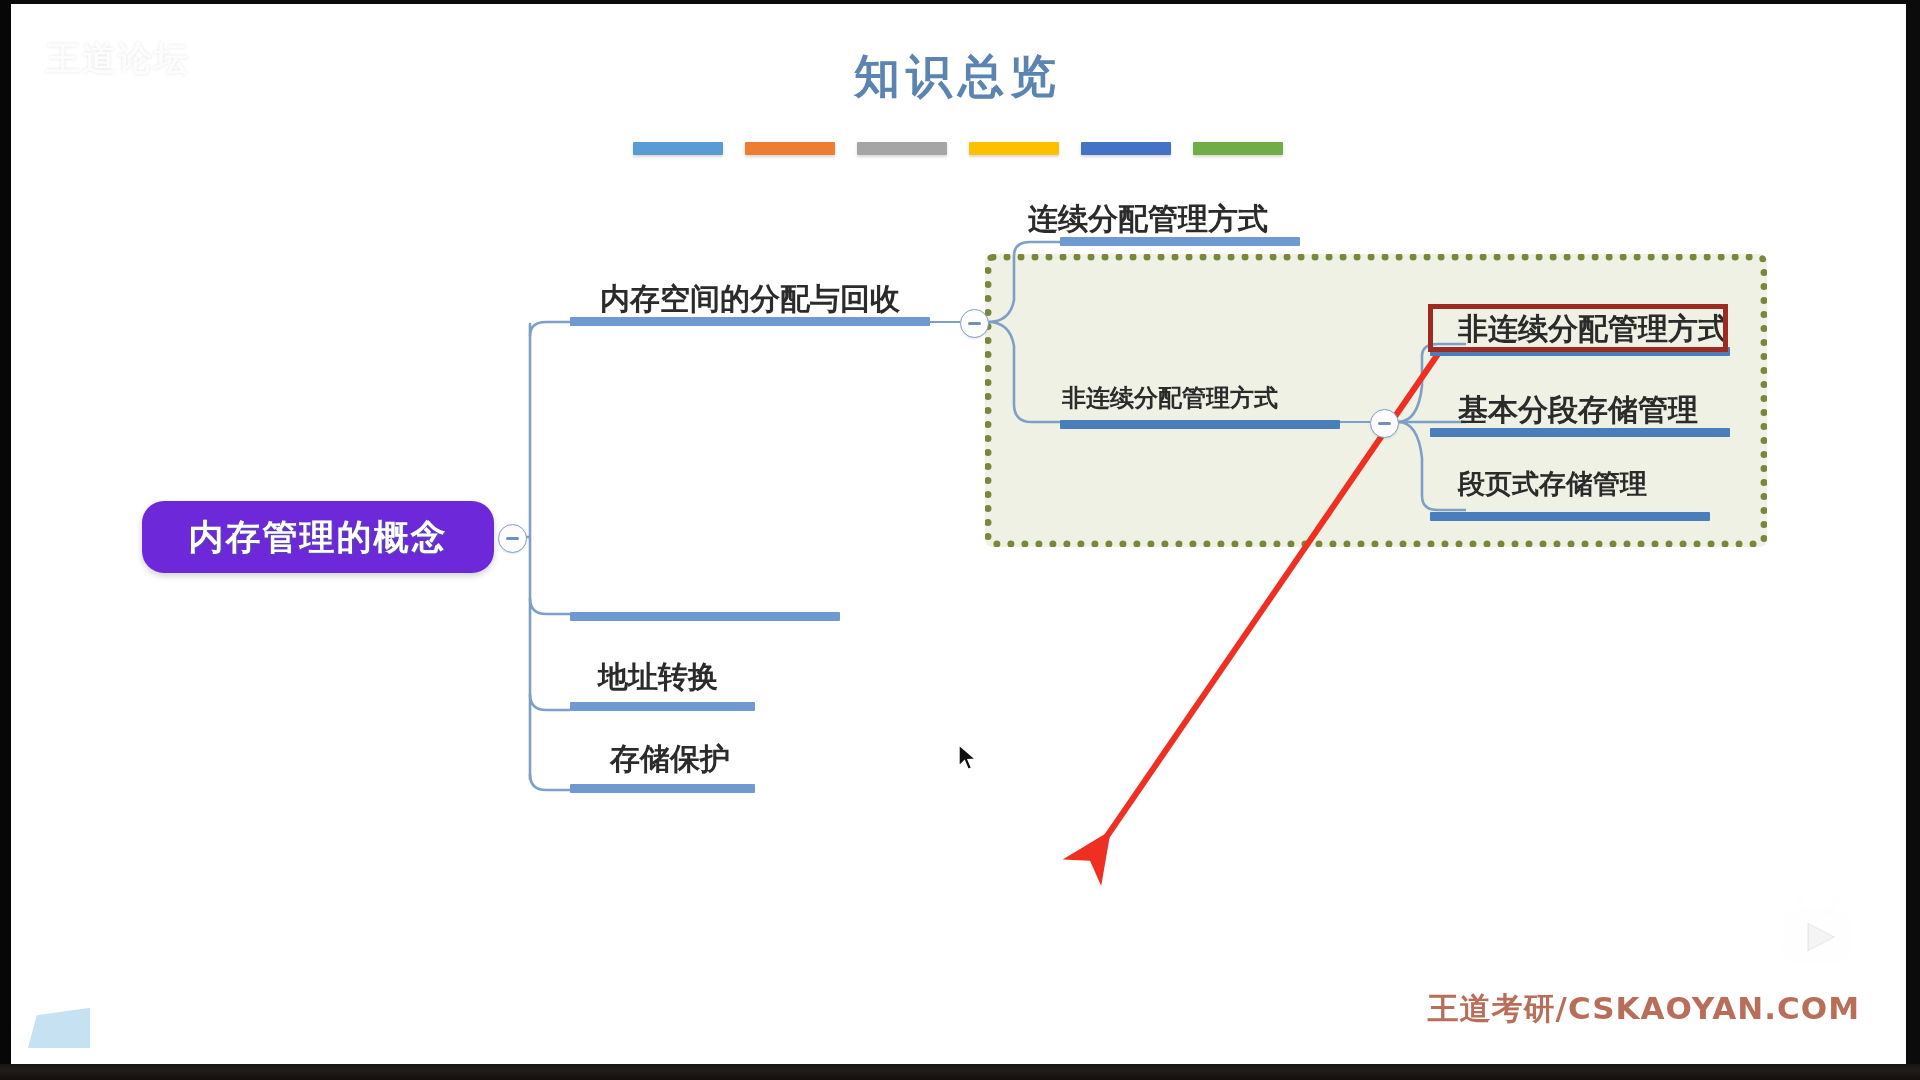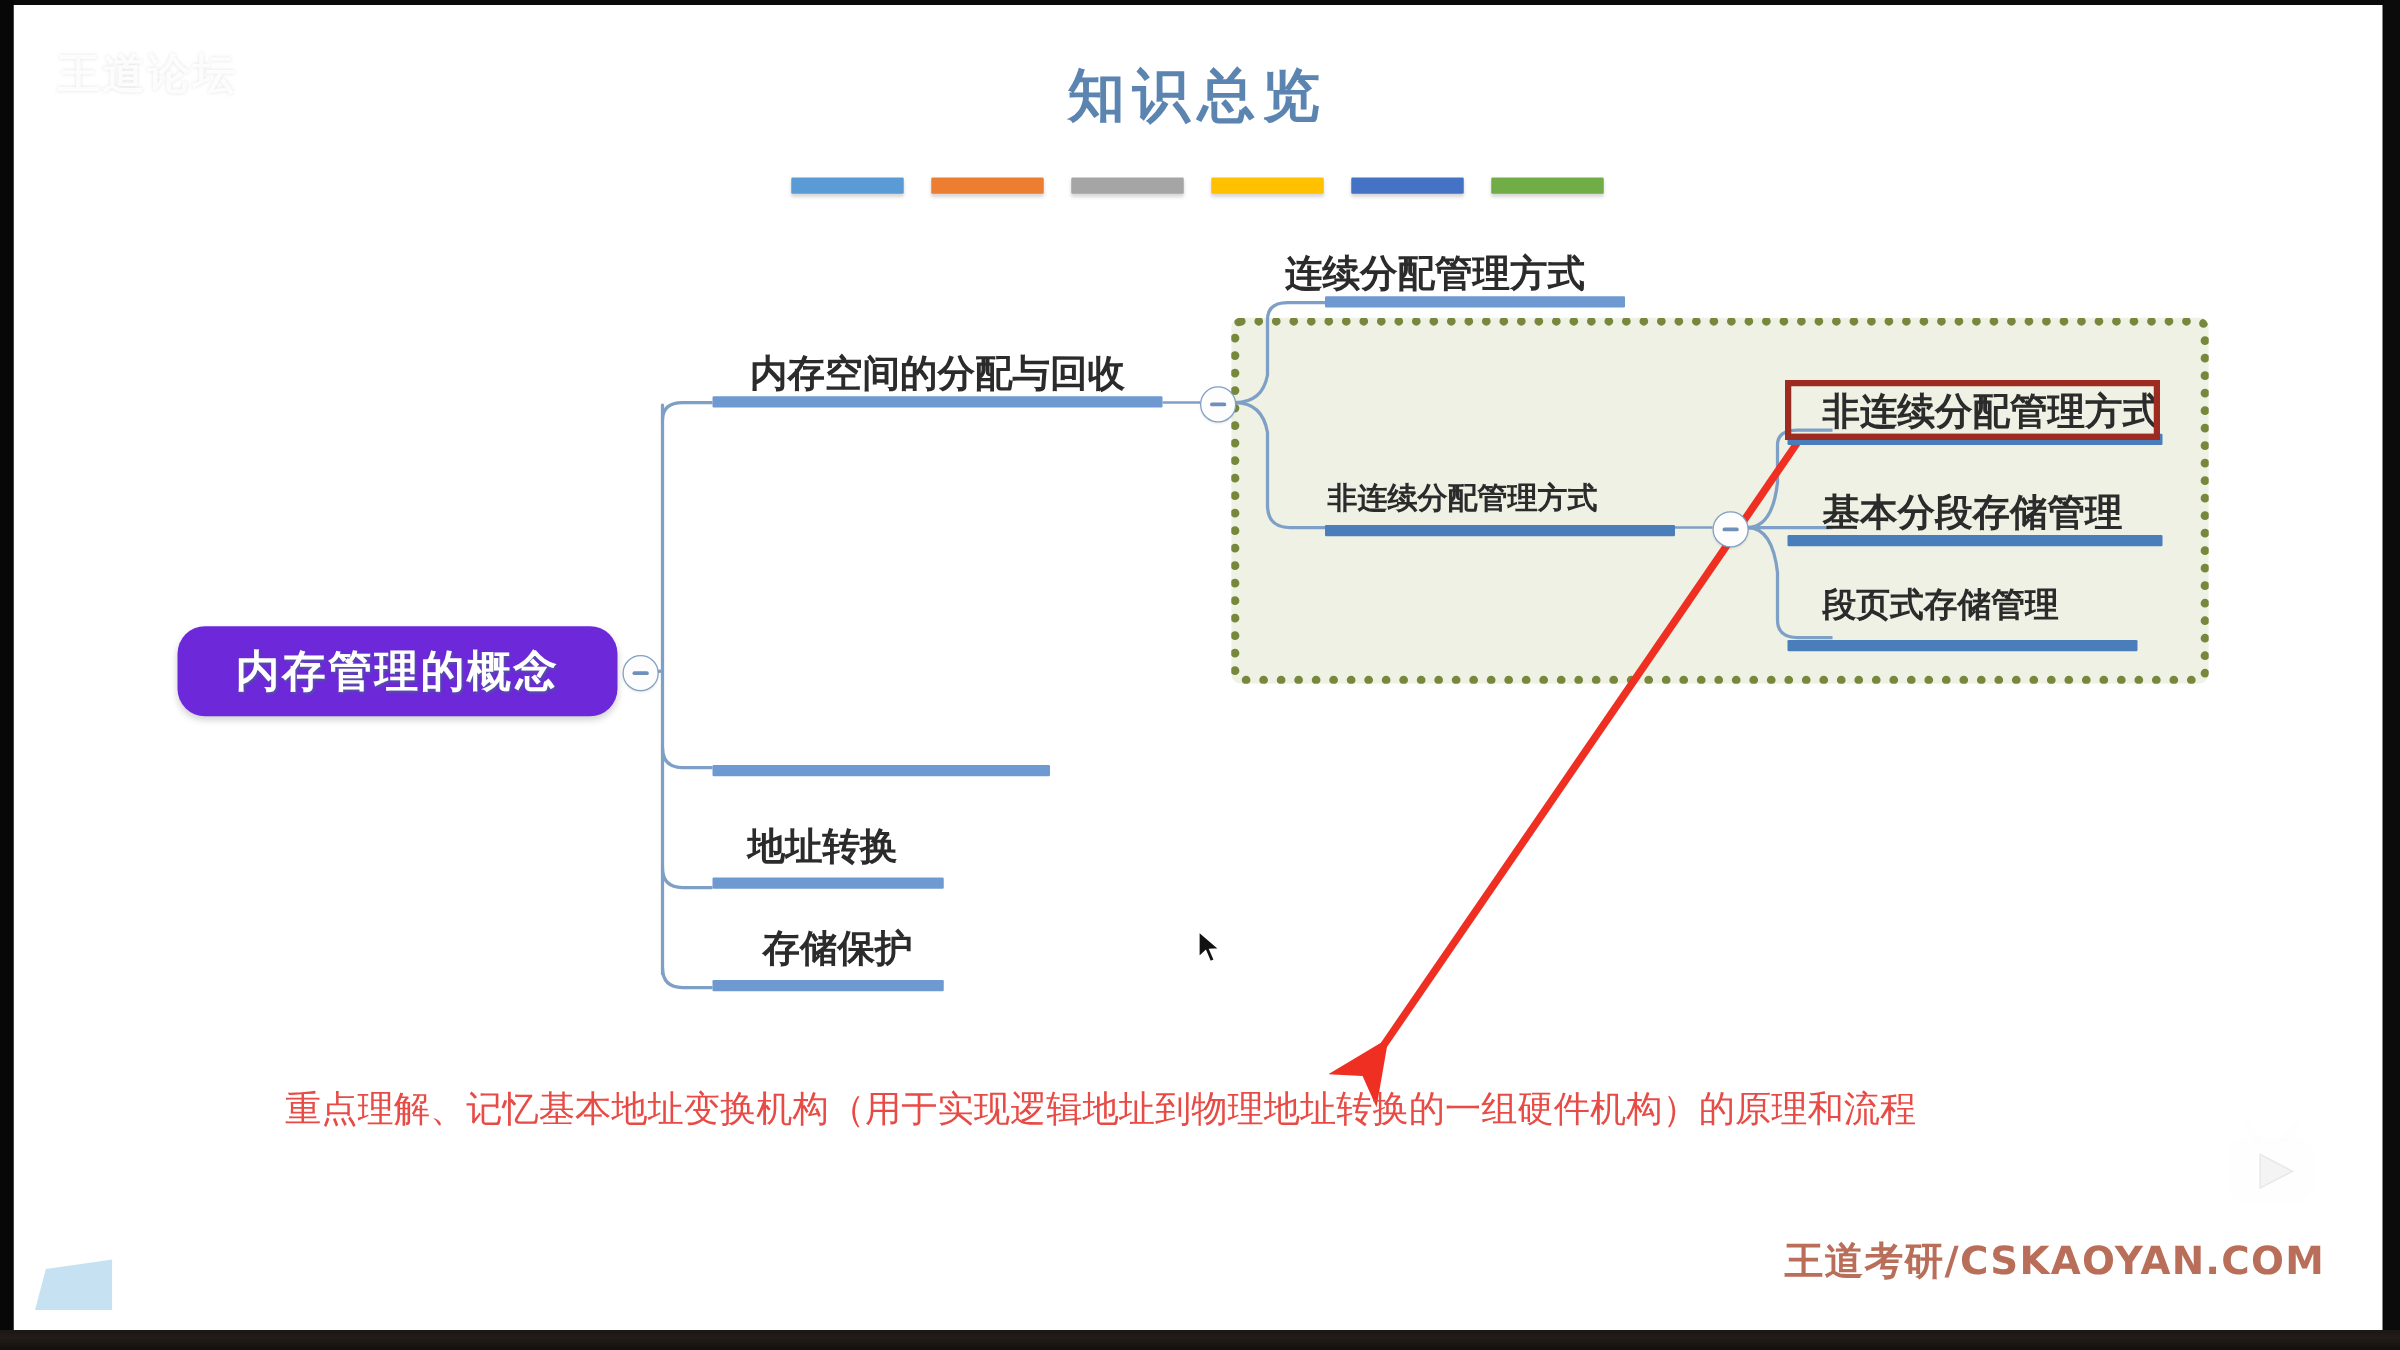--- a/index.html
+++ b/index.html
@@ -198,21 +198,20 @@
       <div class="node-underline" style="left:1420px;top:343px;width:300px;background:#4a7ebb;"></div>
       <div id="highlight-paging" style="border-color: rgb(158, 43, 34);"></div>
 
       <div class="node-label" style="left:1448px;top:386px;font-size:30px;">基本分段存储管理</div>
       <div class="node-underline" style="left:1420px;top:424px;width:300px;background:#4a7ebb;"></div>
 
       <div class="node-label" style="left:1448px;top:462px;font-size:27px;">段页式存储管理</div>
       <div class="node-underline" style="left:1420px;top:508px;width:280px;background:#4a7ebb;"></div>
     </div>
 
-    <div id="red-note" style="color: rgb(232, 75, 69);">重点理解、记忆基本地址变换机构（用于实现逻辑地址到物理地址转换的一组硬件机构）的原理和流程</div>
 
     <div id="wm-topleft">
       <span class="wm-cn">王道论坛</span>
       <span class="wm-bili">bilibili</span>
     </div>
 
     <div id="wm-bottomright" style="color: rgb(180, 98, 75); margin-left: 44px;">王道考研/CSKAOYAN.COM</div>
 
     <svg id="wm-player-logo" viewBox="0 0 82 74">
       <path d="M21 6 L31 18 M61 6 L51 18" stroke="#fdfdfd" stroke-width="6" stroke-linecap="round" fill="none" opacity="0.95"></path>

